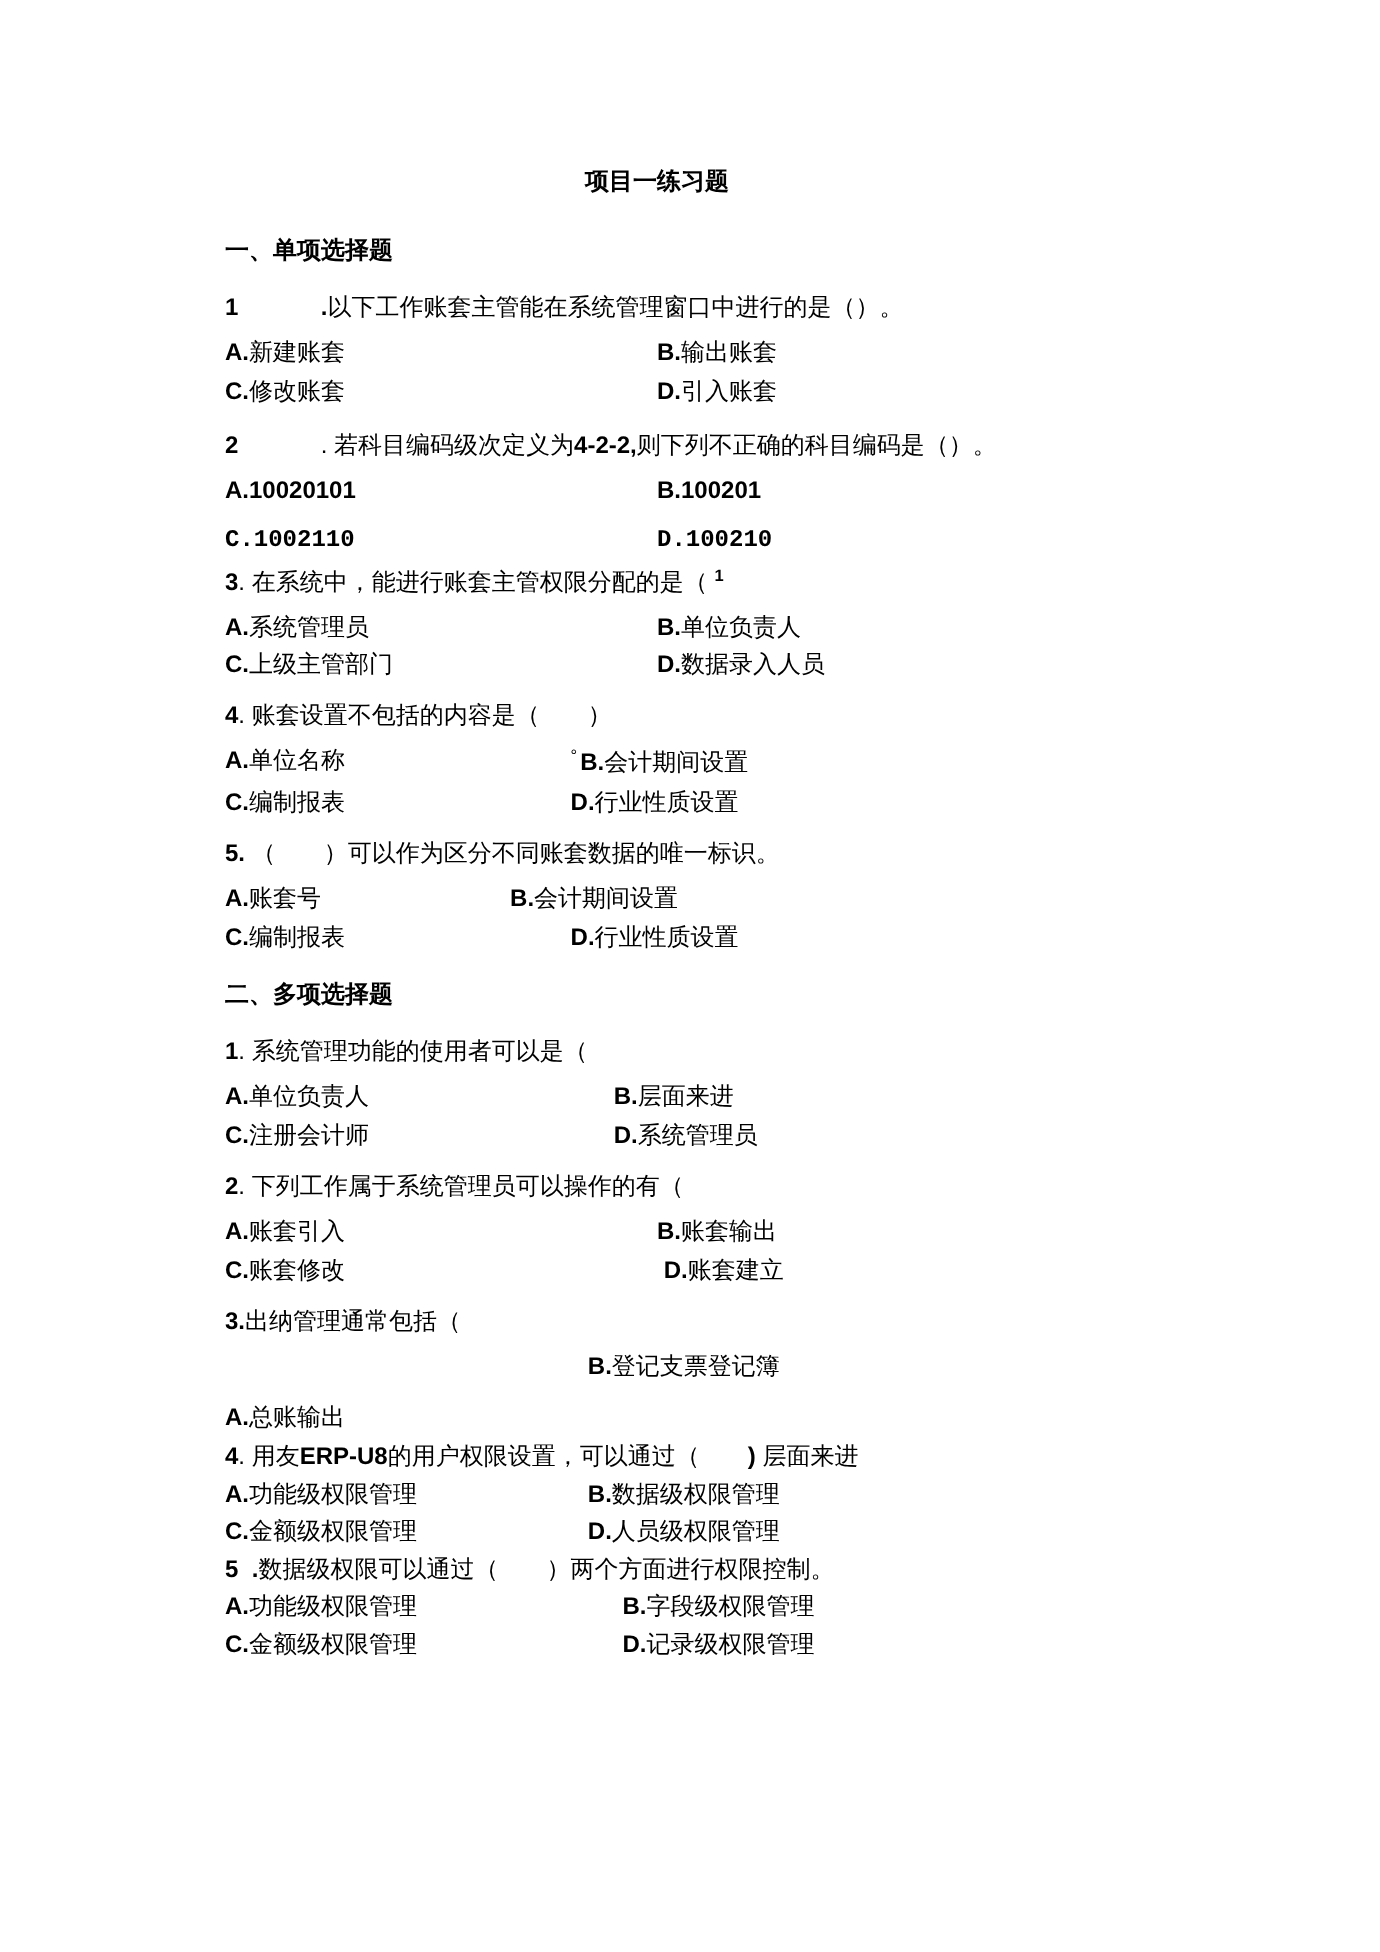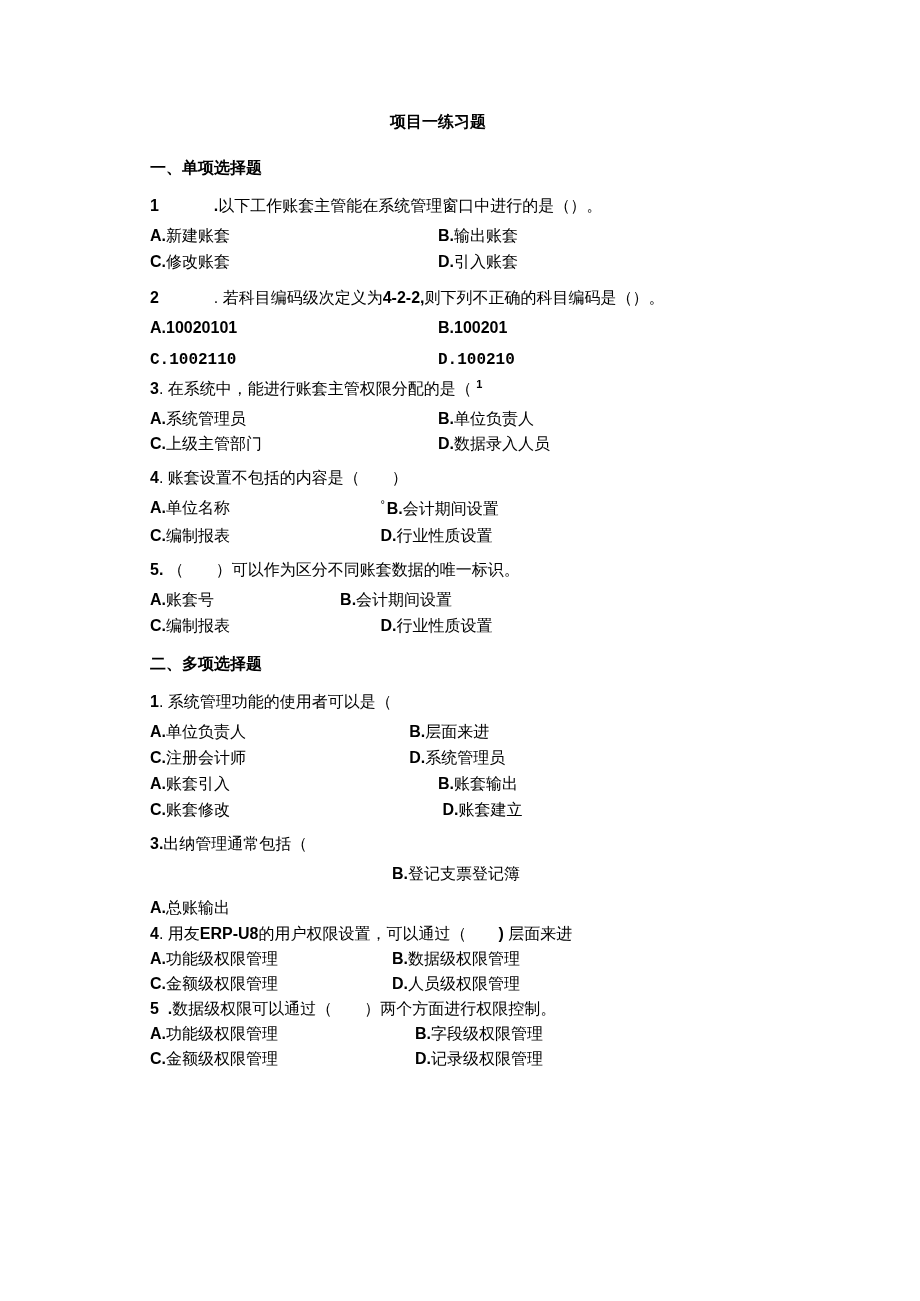--- a/index.html
+++ b/index.html
@@ -131,20 +131,23 @@
   </div>
   <div class="opt-row">
     <div class="opt-cell" style="flex:0 0 45%;"><span class="opt-letter">A.</span><span>单位负责人</span></div>
     <div class="opt-cell"><span class="opt-letter">B.</span><span>层面来进</span></div>
   </div>
   <div class="opt-row">
     <div class="opt-cell" style="flex:0 0 45%;"><span class="opt-letter">C.</span><span>注册会计师</span></div>
     <div class="opt-cell"><span class="opt-letter">D.</span><span>系统管理员</span></div>
   </div>
 
+  <div class="qtext" style="margin-top:10px;">
+    <span class="bold">2</span><span>. 下列工作属于系统管理员可以操作的有（</span>
+  </div>
   <div class="opt-row">
     <div class="opt-cell"><span class="opt-letter">A.</span><span>账套引入</span></div>
     <div class="opt-cell"><span class="opt-letter">B.</span><span>账套输出</span></div>
   </div>
   <div class="opt-row">
     <div class="opt-cell"><span class="opt-letter">C.</span><span>账套修改</span></div>
     <div class="opt-cell">&nbsp;<span class="opt-letter">D.</span><span>账套建立</span></div>
   </div>
 
   <div class="qtext" style="margin-top:10px;">

